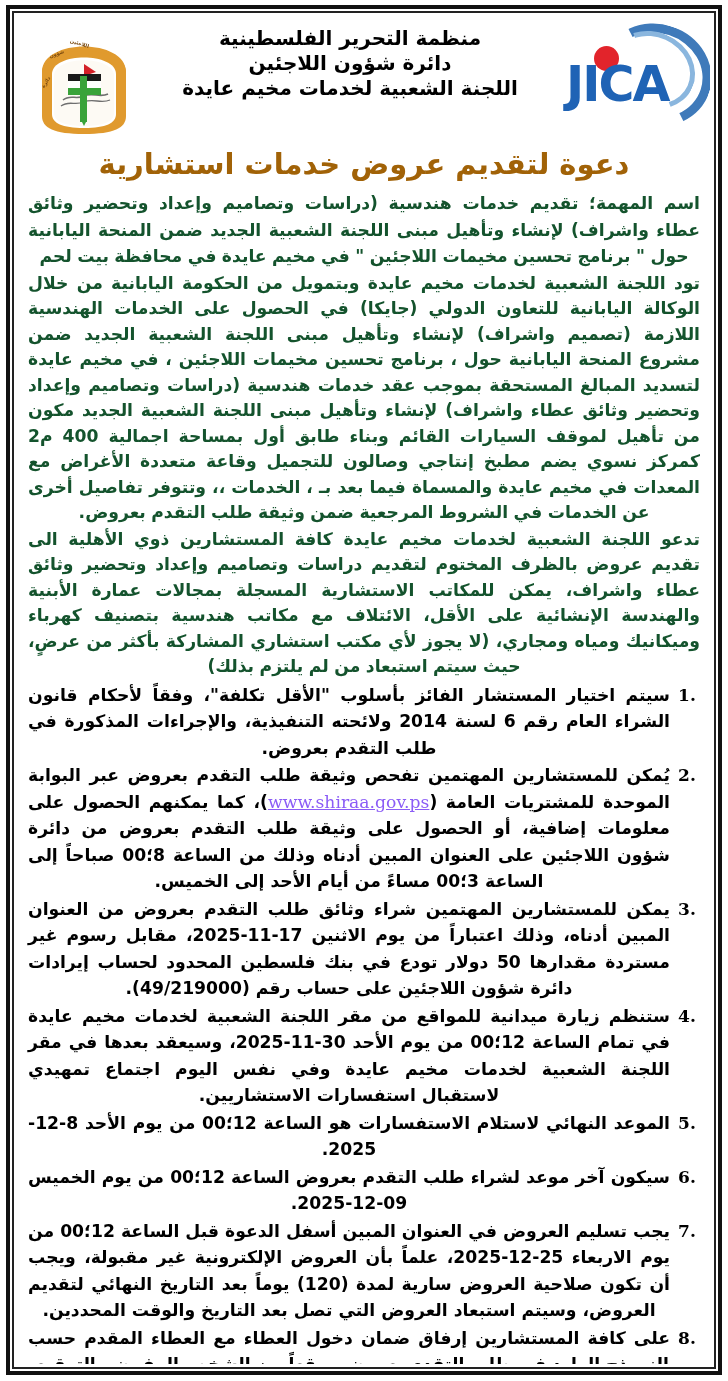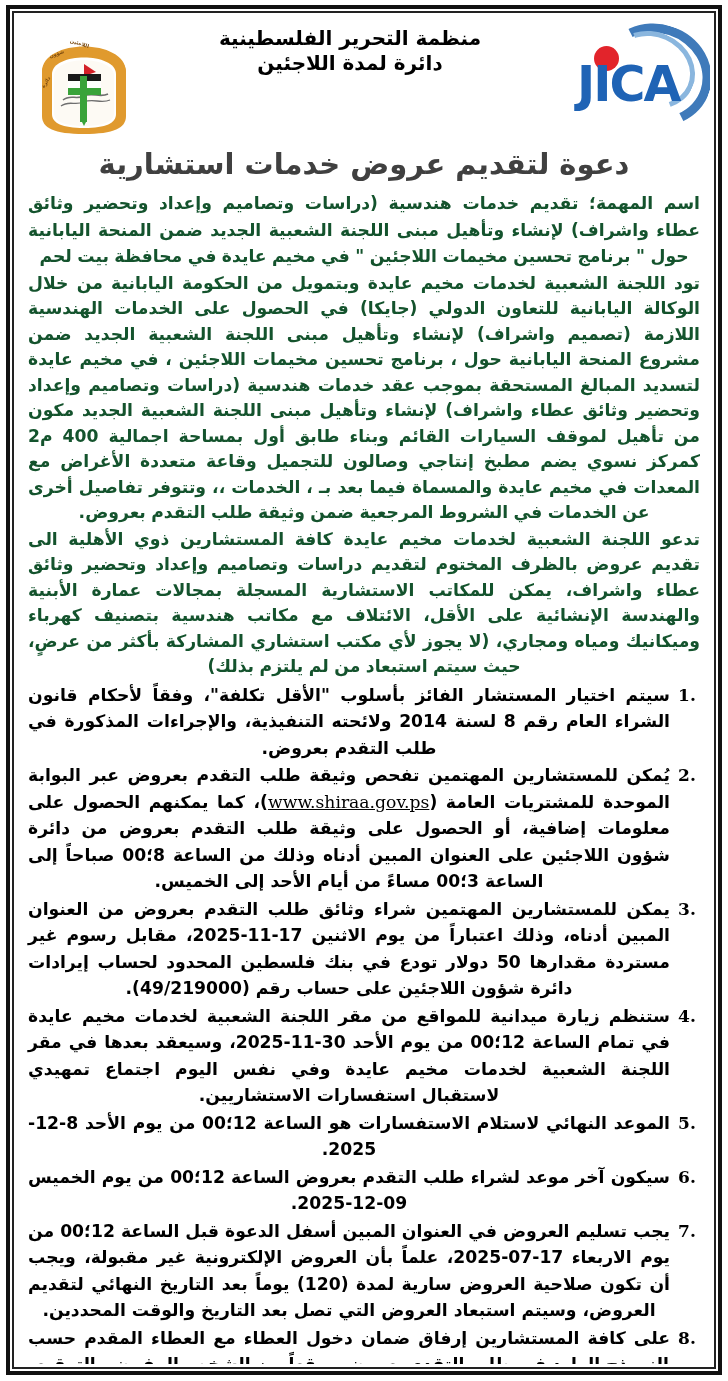--- a/index.html
+++ b/index.html
@@ -112,42 +112,42 @@
     position: absolute;
     left: 30px;
     top: 26px;
     width: 25px;
     height: 25px;
     border-radius: 50%;
     background: #e2242b;
   }
   .jica-word {
     position: absolute;
-    left: 13px;
+    left: 2px;
     top: 40px;
     font-family: "DejaVu Sans", sans-serif;
     font-weight: bold;
     font-size: 49px;
     line-height: 49px;
     color: #1f63b5;
     letter-spacing: -2px;
     direction: ltr;
   }
 
   
   .emblem { width: 112px; height: 120px; }
 
   
   .main-title {
     text-align: center;
     font-size: 29px;
     font-weight: bold;
     line-height: 36px;
     margin: 2px 0 8px 0;
-    color: #404040;
+    color: #a16207;
   }
 
   
   .para {
     font-size: 17.2px;
     line-height: 26.5px;
     font-weight: bold;
     text-align: justify;
     text-align-last: center;
     color: #14532d;
@@ -196,21 +196,21 @@
     right: -30px;
     top: 0;
     width: 26px;
     text-align: left;
     direction: ltr;
     font-family: "DejaVu Serif", "Liberation Serif", serif;
     font-weight: bold;
     font-size: 17px;
   }
   .link {
-    color: #000000;
+    color: #8b5cf6;
     text-decoration: underline;
     direction: ltr;
     unicode-bidi: embed;
     display: inline-block;
     font-family: "DejaVu Serif", "Liberation Serif", serif;
     font-weight: normal;
   }
 </style>
 </head>
 <body>
@@ -240,21 +240,22 @@
           <rect x="40" y="54" width="33" height="7" fill="#1a1a1a"></rect>
           <rect x="40" y="61" width="33" height="7" fill="#ffffff"></rect>
           <rect x="40" y="68" width="33" height="7" fill="#3aa33a"></rect>
           <rect x="52" y="56" width="7" height="46" fill="#3aa33a"></rect>
           <path d="M53 100 L56 106 L59 100 Z" fill="#3aa33a"></path>
         </svg>
       </div>
 
       <div class="header-titles">
         <div class="org-line">منظمة التحرير الفلسطينية</div>
-        <div class="org-line">دائرة لمدة اللاجئين</div>
+        <div class="org-line">دائرة شؤون اللاجئين</div>
+        <div class="org-line">اللجنة الشعبية لخدمات مخيم عايدة</div>
       </div>
 
       <div class="logo-box" style="width:140px">
         <div class="jica">
           <div class="jica-arc"></div>
           <div class="jica-arc2"></div>
           <div class="jica-dot"></div>
           <div class="jica-word">JICA</div>
         </div>
       </div>
@@ -262,27 +263,27 @@
 
     <div class="main-title">دعوة لتقديم عروض خدمات استشارية</div>
 
     <p class="para">اسم المهمة؛ تقديم خدمات هندسية (دراسات وتصاميم وإعداد وتحضير وثائق عطاء واشراف) لإنشاء وتأهيل مبنى اللجنة الشعبية الجديد ضمن المنحة اليابانية حول " برنامج تحسين مخيمات اللاجئين " في مخيم عايدة في محافظة بيت لحم</p>
 
 
     <p class="para tight">تود اللجنة الشعبية لخدمات مخيم عايدة  وبتمويل من الحكومة اليابانية من خلال الوكالة اليابانية للتعاون الدولي (جايكا) في الحصول على الخدمات الهندسية اللازمة (تصميم واشراف) لإنشاء وتأهيل مبنى اللجنة الشعبية الجديد  ضمن مشروع المنحة اليابانية حول ، برنامج تحسين مخيمات اللاجئين ، في مخيم عايدة لتسديد المبالغ المستحقة بموجب عقد خدمات هندسية (دراسات وتصاميم وإعداد وتحضير وثائق عطاء واشراف) لإنشاء وتأهيل مبنى اللجنة الشعبية الجديد مكون من تأهيل لموقف السيارات القائم وبناء طابق أول بمساحة اجمالية 400 م2 كمركز نسوي يضم مطبخ إنتاجي وصالون للتجميل وقاعة متعددة الأغراض مع المعدات في مخيم عايدة والمسماة فيما بعد بـ ، الخدمات ،، وتتوفر تفاصيل أخرى عن الخدمات في الشروط المرجعية ضمن وثيقة طلب التقدم بعروض.</p>
     <p class="para tight">تدعو اللجنة الشعبية لخدمات مخيم عايدة كافة المستشارين ذوي الأهلية الى تقديم عروض بالظرف المختوم لتقديم دراسات وتصاميم وإعداد وتحضير وثائق عطاء واشراف، يمكن للمكاتب الاستشارية المسجلة بمجالات عمارة الأبنية والهندسة الإنشائية على الأقل، الائتلاف مع مكاتب هندسية بتصنيف كهرباء وميكانيك ومياه ومجاري، (لا يجوز لأي مكتب استشاري المشاركة بأكثر من عرضٍ، حيث سيتم استبعاد من لم يلتزم بذلك)</p>
 
     <ol class="clauses">
-      <li>سيتم اختيار المستشار الفائز بأسلوب "الأقل تكلفة"، وفقاً لأحكام قانون الشراء العام رقم 8 لسنة 2014 ولائحته التنفيذية، والإجراءات المذكورة في طلب التقدم بعروض.</li>
+      <li>سيتم اختيار المستشار الفائز بأسلوب "الأقل تكلفة"، وفقاً لأحكام قانون الشراء العام رقم 6 لسنة 2014 ولائحته التنفيذية، والإجراءات المذكورة في طلب التقدم بعروض.</li>
 
       <li><span>يُمكن للمستشارين المهتمين تفحص وثيقة طلب التقدم بعروض عبر البوابة الموحدة للمشتريات العامة (</span><a class="link" href="#">www.shiraa.gov.ps</a><span>)، كما يمكنهم الحصول على معلومات إضافية، أو الحصول على وثيقة طلب التقدم بعروض من دائرة شؤون اللاجئين على العنوان المبين أدناه وذلك من الساعة 8؛00 صباحاً إلى الساعة 3؛00 مساءً من أيام الأحد إلى الخميس.</span></li>
 
       <li>يمكن للمستشارين المهتمين شراء وثائق طلب التقدم بعروض من العنوان المبين أدناه، وذلك اعتباراً من يوم الاثنين 17-11-2025، مقابل رسوم غير مستردة مقدارها 50 دولار تودع في بنك فلسطين المحدود لحساب إيرادات دائرة شؤون اللاجئين على حساب رقم (49/219000).</li>
       <li>ستنظم زيارة ميدانية للمواقع من مقر اللجنة الشعبية لخدمات مخيم عايدة في تمام الساعة 12؛00 من يوم الأحد 30-11-2025، وسيعقد بعدها في مقر اللجنة الشعبية لخدمات مخيم عايدة وفي نفس اليوم اجتماع تمهيدي لاستقبال استفسارات الاستشاريين.</li>
       <li>الموعد النهائي لاستلام الاستفسارات هو الساعة 12؛00 من يوم الأحد 8-12-2025.</li>
       <li>سيكون آخر موعد لشراء طلب التقدم بعروض الساعة 12؛00 من يوم الخميس 09-12-2025.</li>
-      <li>يجب تسليم العروض في العنوان المبين أسفل الدعوة قبل الساعة 12؛00 من يوم الاربعاء 17-07-2025، علماً بأن العروض الإلكترونية غير مقبولة، ويجب أن تكون صلاحية العروض سارية لمدة (120) يوماً بعد التاريخ النهائي لتقديم العروض، وسيتم استبعاد العروض التي تصل بعد التاريخ والوقت المحددين.</li>
+      <li>يجب تسليم العروض في العنوان المبين أسفل الدعوة قبل الساعة 12؛00 من يوم الاربعاء 25-12-2025، علماً بأن العروض الإلكترونية غير مقبولة، ويجب أن تكون صلاحية العروض سارية لمدة (120) يوماً بعد التاريخ النهائي لتقديم العروض، وسيتم استبعاد العروض التي تصل بعد التاريخ والوقت المحددين.</li>
       <li>على كافة المستشارين إرفاق ضمان دخول العطاء مع العطاء المقدم حسب النموذج الوارد في طلب التقدم بعروض موقعاً من الشخص المفوض بالتوقيع.</li>
 
     </ol>
 
   </div>
 </div>
 
 </body></html>

